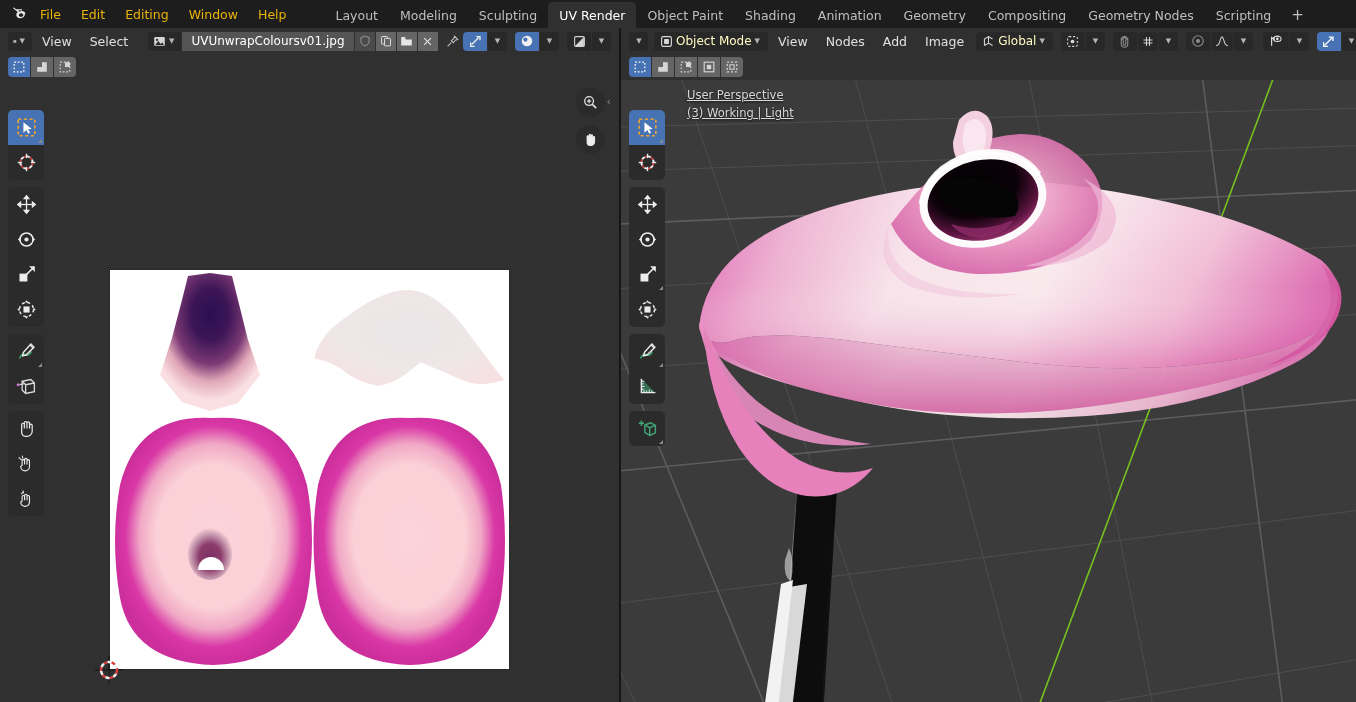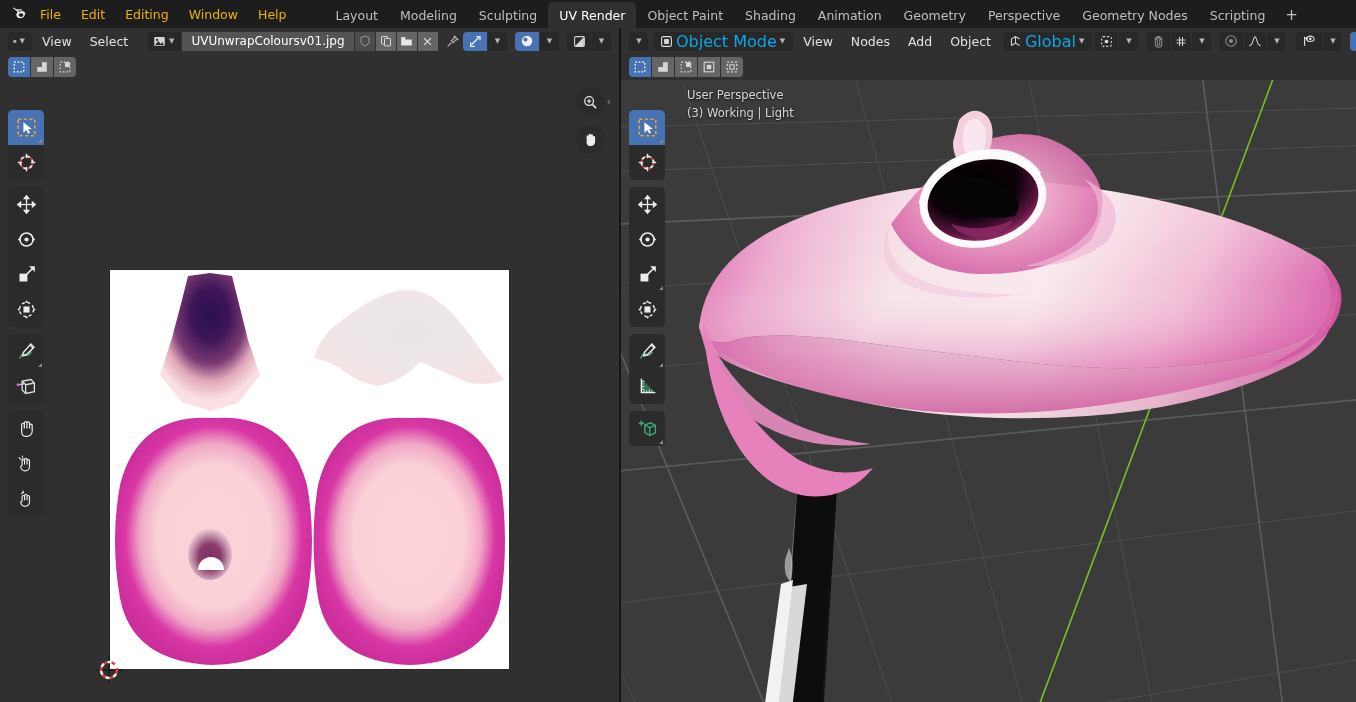--- a/index.html
+++ b/index.html
@@ -64,21 +64,21 @@
     position: absolute; left: 0; top: 26px; height: 26px;
     display: flex; align-items: center; gap: 1px;
     padding-left: 8px; background: #303030; width: 100%;
   }
   .hbtn {
     height: 19px; min-width: 19px; border-radius: 4px;
     background: #282828; display: flex; align-items: center;
     justify-content: center; padding: 0 4px; gap: 3px;
   }
   .hbtn.wide { padding: 0 7px 0 5px; }
-  .hbtn-label { font-size: 16px; color: #0ea5e9; white-space: nowrap; }
+  .hbtn-label { font-size: 12px; color: #fef9c3; white-space: nowrap; }
   .hmenu {
     height: 22px; padding: 0 8px; display: flex; align-items: center;
     font-size: 12.5px; color: #e0e0e0; border-radius: 3px;
   }
   .chev { font-size: 7px; color: #b5b5b5; line-height: 1; }
   .grp { display: flex; align-items: center; gap: 1px; }
   .grp > .hbtn:not(:only-child):first-child { border-radius: 4px 0 0 4px; }
   .grp > .hbtn:not(:only-child):last-child  { border-radius: 0 4px 4px 0; }
 
   
@@ -153,21 +153,21 @@
   }
 
   
   .vp-canvas { position: absolute; inset: 0; }
   .vp-text {
     position: absolute; left: 66px; top: 58px;
     font-size: 11.5px; color: #d8d8d8; line-height: 18px;
     text-shadow: 0 1px 2px rgba(0,0,0,.75);
     pointer-events: none;
   }
-  .vp-text div { white-space: nowrap; }
+  .vp-text div { white-space: nowrap; text-decoration: underline; }
 </style>
 </head>
 <body>
 
 <div id="app">
 
   <div class="topbar">
     <div class="blender-logo">
       <svg width="17" height="17" viewBox="0 0 24 24">
         <path d="M20.5 11.1c-.4-2.3-2.5-4-5-4-1.2 0-2.3.4-3.2 1.1l-2.6-2H15c.4 0 .8-.4.8-.8s-.4-.8-.8-.8H7.2L4.5 2.5c-.3-.3-.9-.3-1.2 0-.3.3-.3.8.1 1.1L9.6 8.6c-1.2.9-2 2.2-2.1 3.6-.2 2.7 2.2 5 5.4 5.1 3.3.1 6.1-1.9 6.6-4.6.1-.5.1-1 0-1.6zm-6.3 4.3c-1.8 0-3.2-1.2-3.2-2.6s1.4-2.6 3.2-2.6 3.2 1.2 3.2 2.6-1.4 2.6-3.2 2.6z" fill="#e8e8e8"></path>
@@ -181,21 +181,21 @@
 
     <div class="wspace-holder">
       <div class="wtab">Layout</div>
       <div class="wtab">Modeling</div>
       <div class="wtab">Sculpting</div>
       <div class="wtab active">UV Render</div>
       <div class="wtab">Object Paint</div>
       <div class="wtab">Shading</div>
       <div class="wtab">Animation</div>
       <div class="wtab">Geometry</div>
-      <div class="wtab">Perspective</div>
+      <div class="wtab">Compositing</div>
       <div class="wtab">Geometry Nodes</div>
       <div class="wtab">Scripting</div>
       <div class="wtab plus">+</div>
     </div>
   </div>
 
   <div class="pane-uv">
 
     <div class="uv-border"></div>
     <div class="uv-image">
@@ -656,25 +656,25 @@
             <rect x="5" y="5" width="6" height="6" rx="1" fill="#d8d8d8"></rect>
           </svg>
           <span class="hbtn-label">Object Mode</span>
           <span class="chev">▼</span>
         </div>
       </div>
 
       <div class="hmenu">View</div>
       <div class="hmenu">Nodes</div>
       <div class="hmenu">Add</div>
-      <div class="hmenu">Object</div>
+      <div class="hmenu">Image</div>
 
       <div style="width:12px"></div>
 
-      <div class="grp" style="">
+      <div class="grp" style="margin-right:6px">
         <div class="hbtn wide" style="padding:0 8px 0 6px">
           <svg width="13" height="13" viewBox="0 0 16 16">
             <path d="M3 13 V5 L8 2 L13 5" fill="none" stroke="#d8d8d8" stroke-width="1.3"></path>
             <path d="M8 2 V10" stroke="#d8d8d8" stroke-width="1.3"></path>
             <path d="M3 13 L8 10 L13 13" fill="none" stroke="#d8d8d8" stroke-width="1.3"></path>
           </svg>
           <span class="hbtn-label">Global</span>
           <span class="chev">▼</span>
         </div>
       </div>

